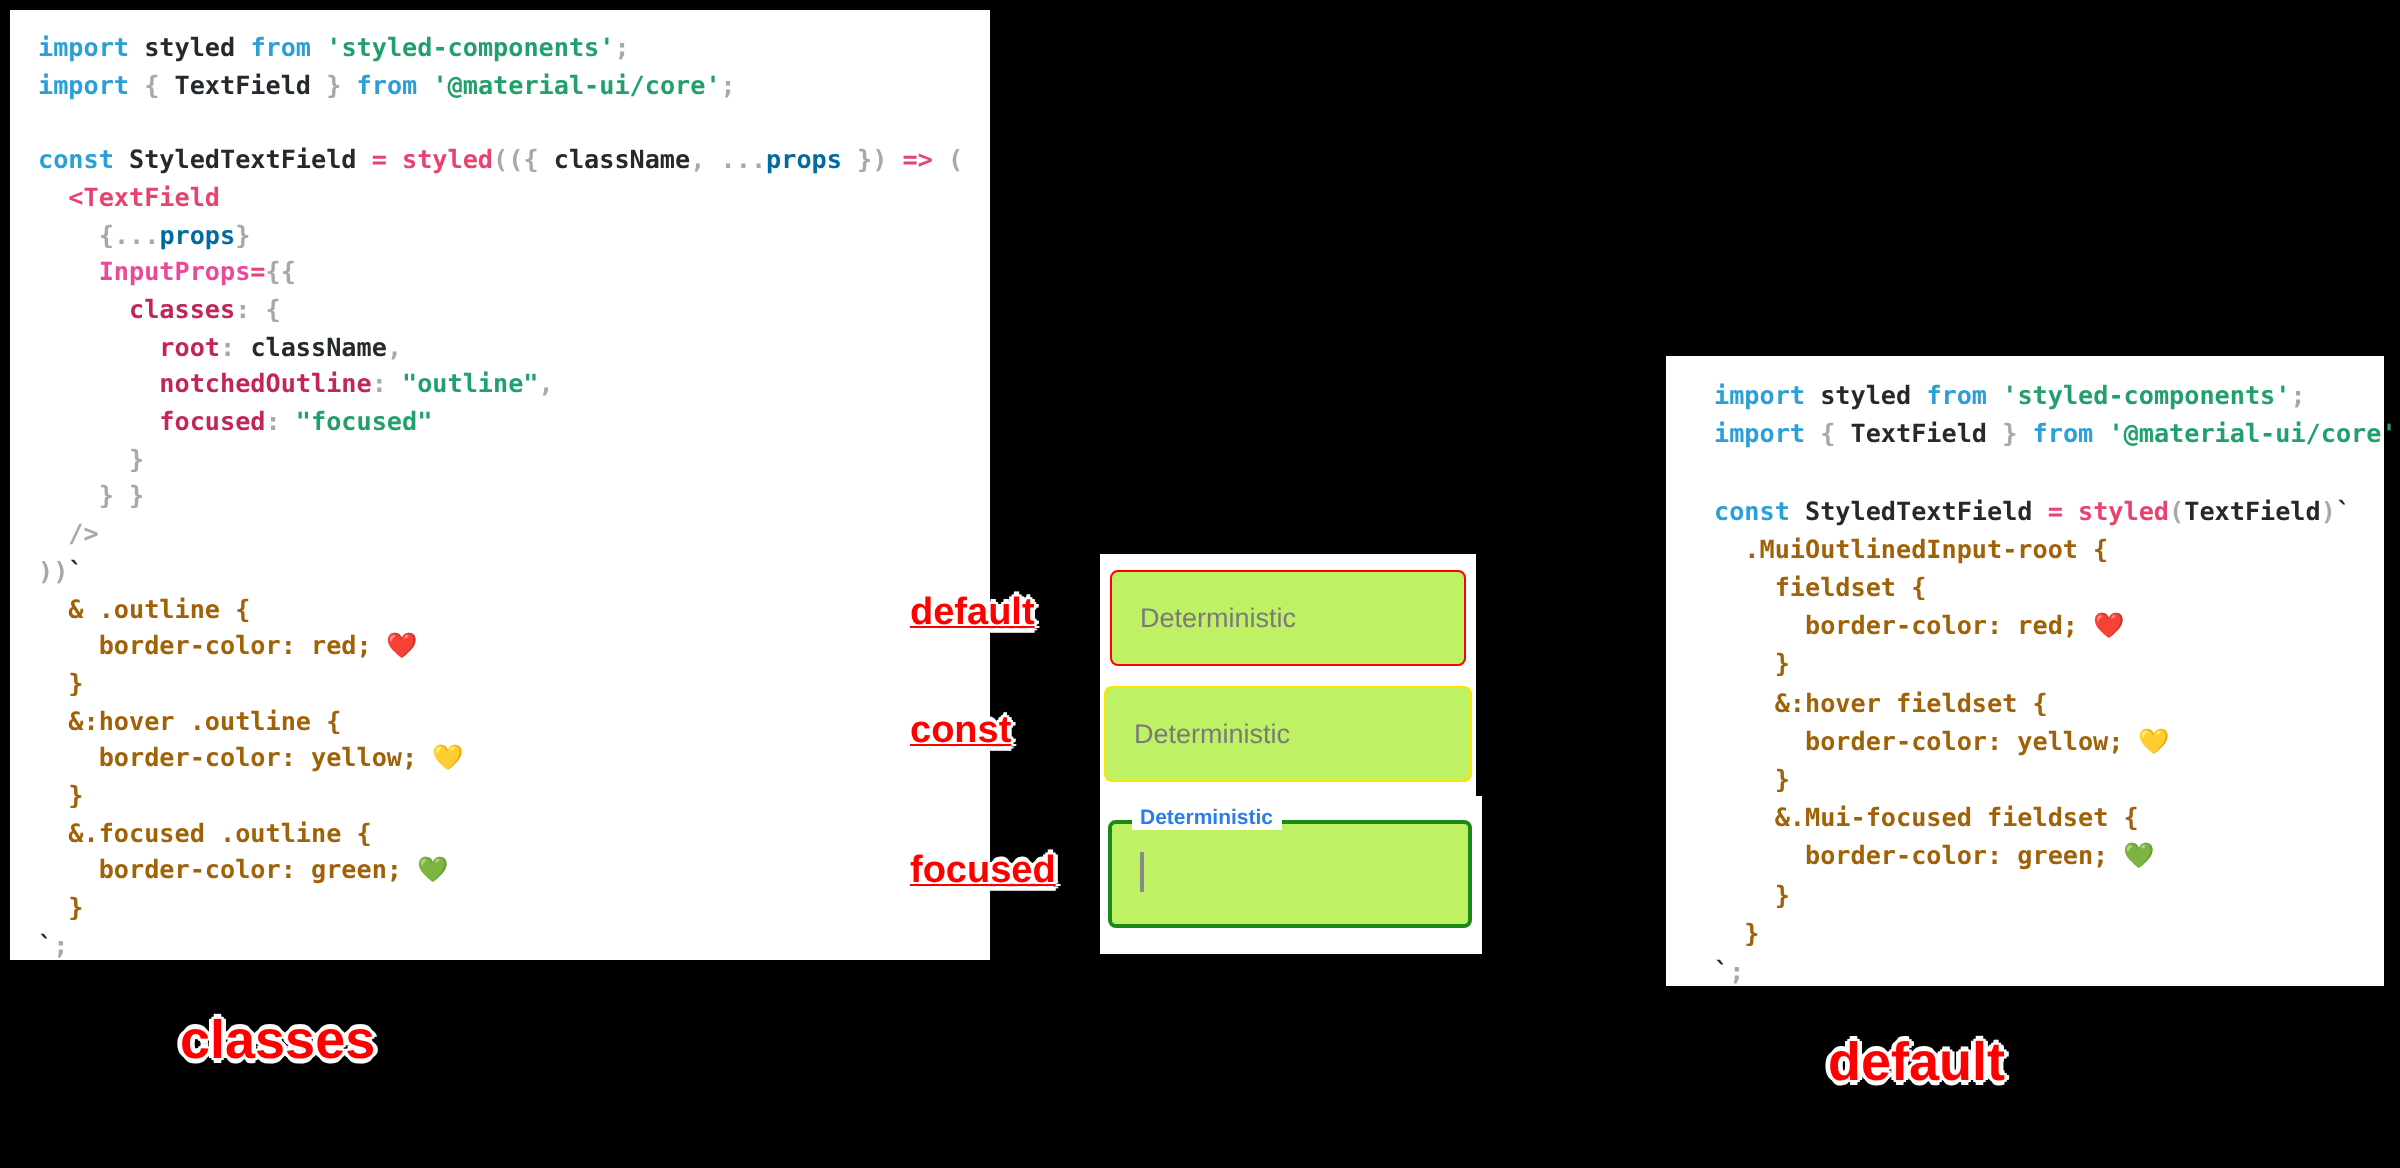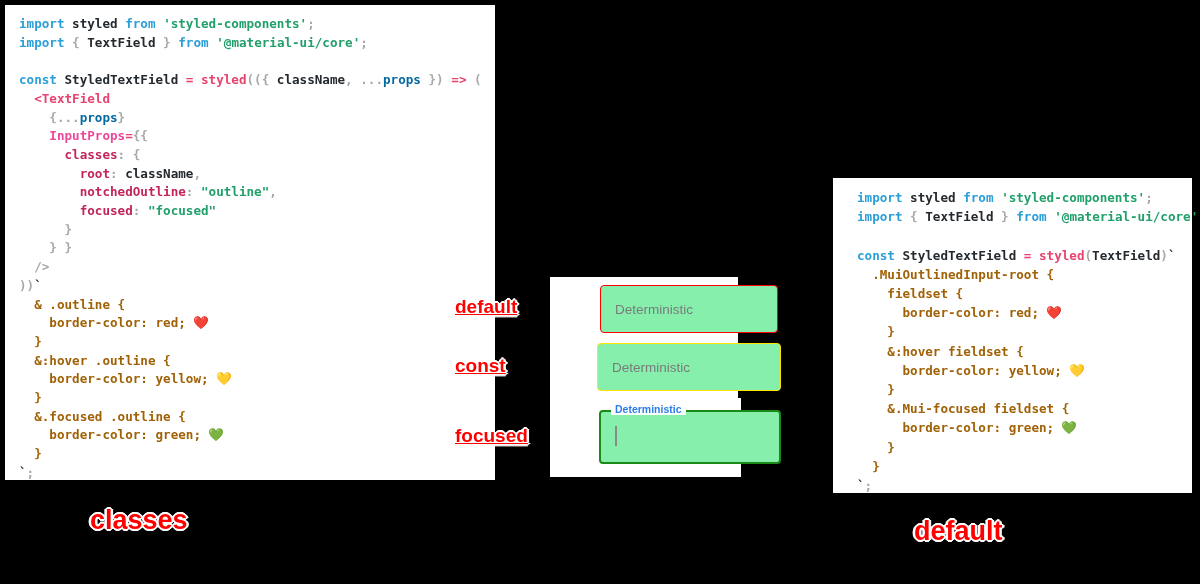--- a/index.html
+++ b/index.html
@@ -69,22 +69,21 @@
     left: 550px;
     top: 398px;
     width: 191px;
     height: 79px;
     background: #ffffff;
   }
   .field {
     position: absolute;
     box-sizing: border-box;
     border-radius: 4px;
-    background: #86efac;
-    margin-left: 45px;
+    background: #bef264;
   }
   .field-text {
     position: absolute;
     left: 14px;
     top: 50%;
     transform: translateY(-50%);
     font-family: "Liberation Sans", sans-serif;
     font-size: 13.5px;
     color: #7a7a7a;
   }

